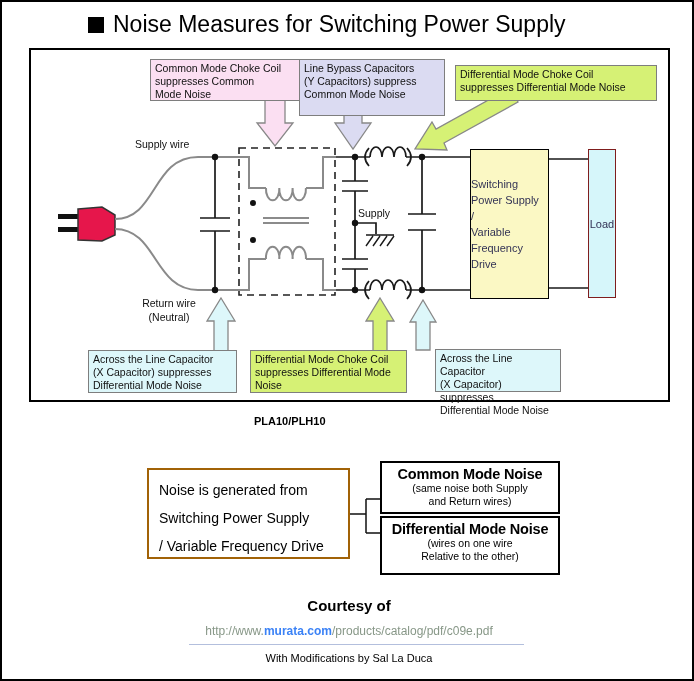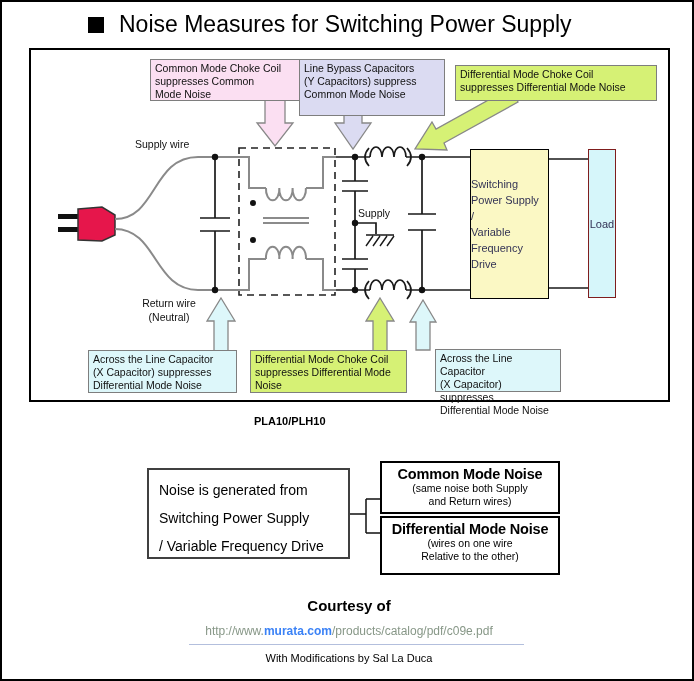--- a/index.html
+++ b/index.html
@@ -3,21 +3,21 @@
 <meta charset="utf-8">
 <style>
   html,body{margin:0;padding:0;background:#fff;}
   .frame{position:relative;width:694px;height:681px;box-sizing:border-box;
          border:2px solid #000;background:#fff;overflow:hidden;
          font-family:"Liberation Sans",sans-serif;color:#000;}
   .abs{position:absolute;}
   .pre{white-space:pre-line;}
 
   
-  .title-row{left:86px;top:9px;display:flex;align-items:center;gap:15px;}
+  .title-row{left:86px;top:9px;display:flex;align-items:center;gap:9px;}
   .title-square{width:16px;height:16px;background:#000;}
   .title-text{font-size:23px;letter-spacing:0px;}
 
   
   .diagram-box{left:27px;top:46px;width:641px;height:354px;box-sizing:border-box;
                border:2px solid #000;background:#fff;}
 
   svg.layer{position:absolute;left:0;top:0;pointer-events:none;}
 
   
@@ -36,21 +36,21 @@
         line-height:16px;text-align:left;padding-top:26px;}
   .loadbox{left:586px;top:147px;width:28px;height:149px;box-sizing:border-box;
         border:1px solid #7f1d1d;background:#D6F6FA;color:#333355;font-size:11px;
         display:flex;align-items:center;justify-content:center;}
 
   .caption{left:252px;top:413px;width:150px;text-align:left;
            font-size:11px;font-weight:bold;}
 
   
   .srcbox{left:145px;top:466px;width:203px;height:91px;box-sizing:border-box;
-          border:2px solid #404040;font-size:14px;line-height:28px;
+          border:2px solid #a16207;font-size:14px;line-height:28px;
           padding:6px 0 0 10px;}
   .treebox{left:378px;width:180px;box-sizing:border-box;border:2px solid #000;
            text-align:center;}
   .tree-top{top:459px;height:53px;}
   .tree-bottom{top:514px;height:59px;}
   .tree-title{font-size:14.5px;font-weight:bold;letter-spacing:-0.2px;margin-top:3px;}
   .tree-sub{font-size:10.5px;line-height:13px;}
 
   
   .courtesy{left:0;top:595px;width:694px;text-align:center;font-size:15px;font-weight:bold;}

